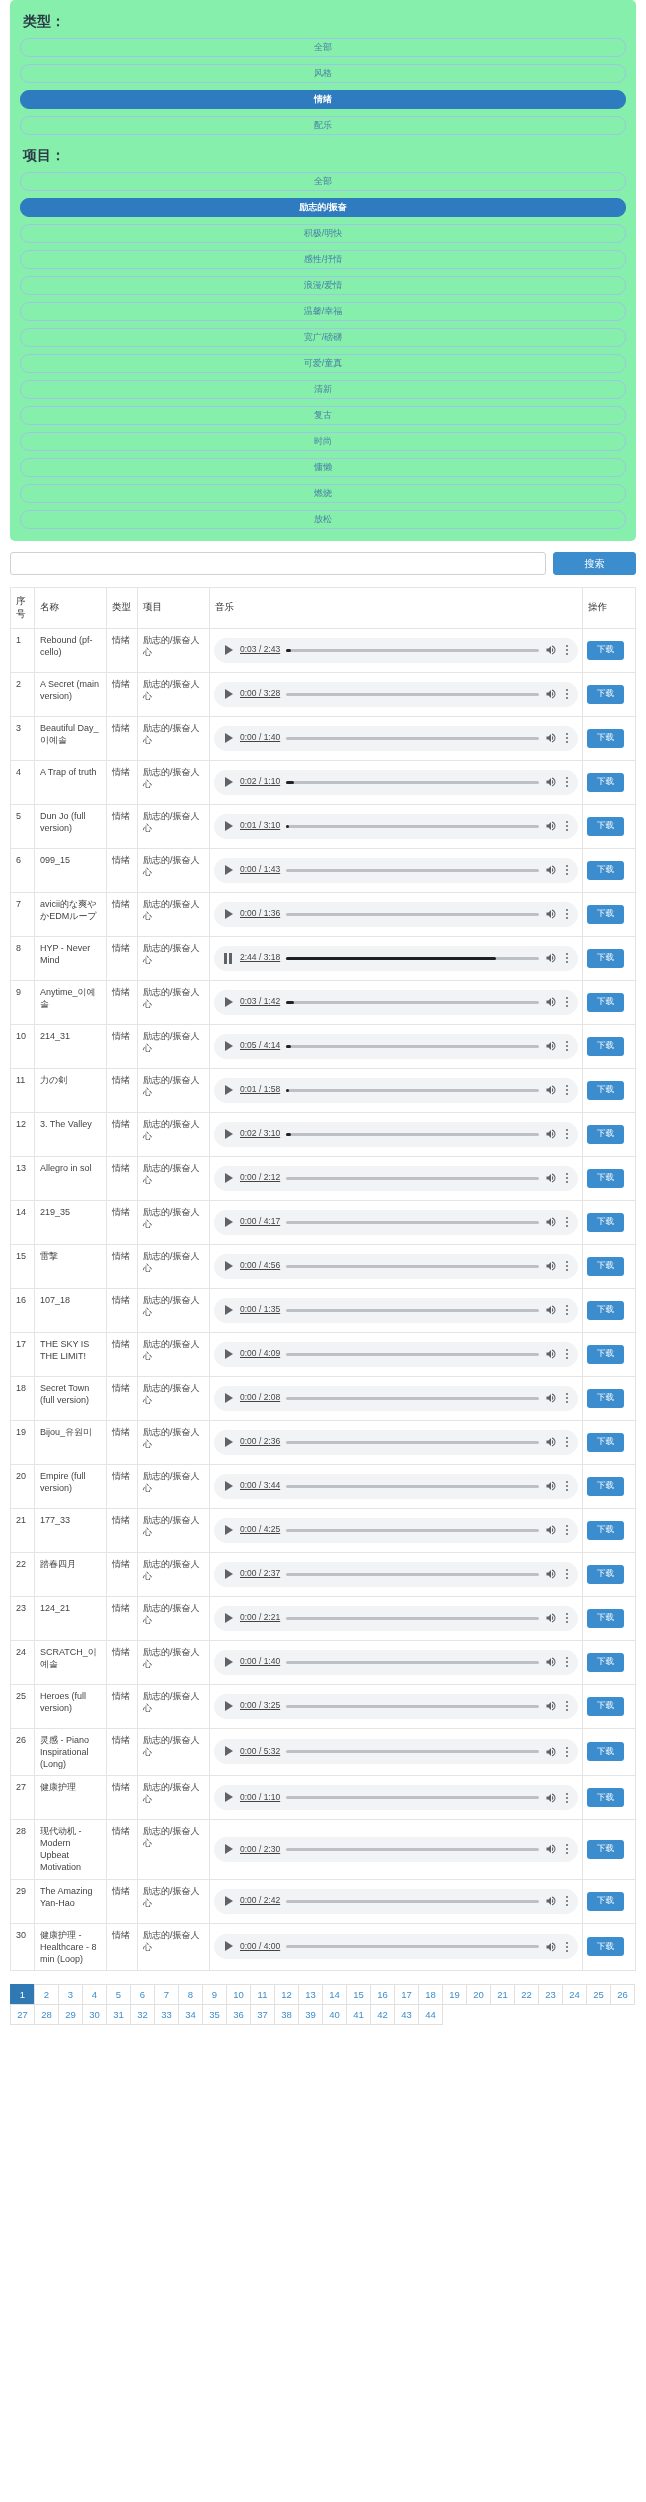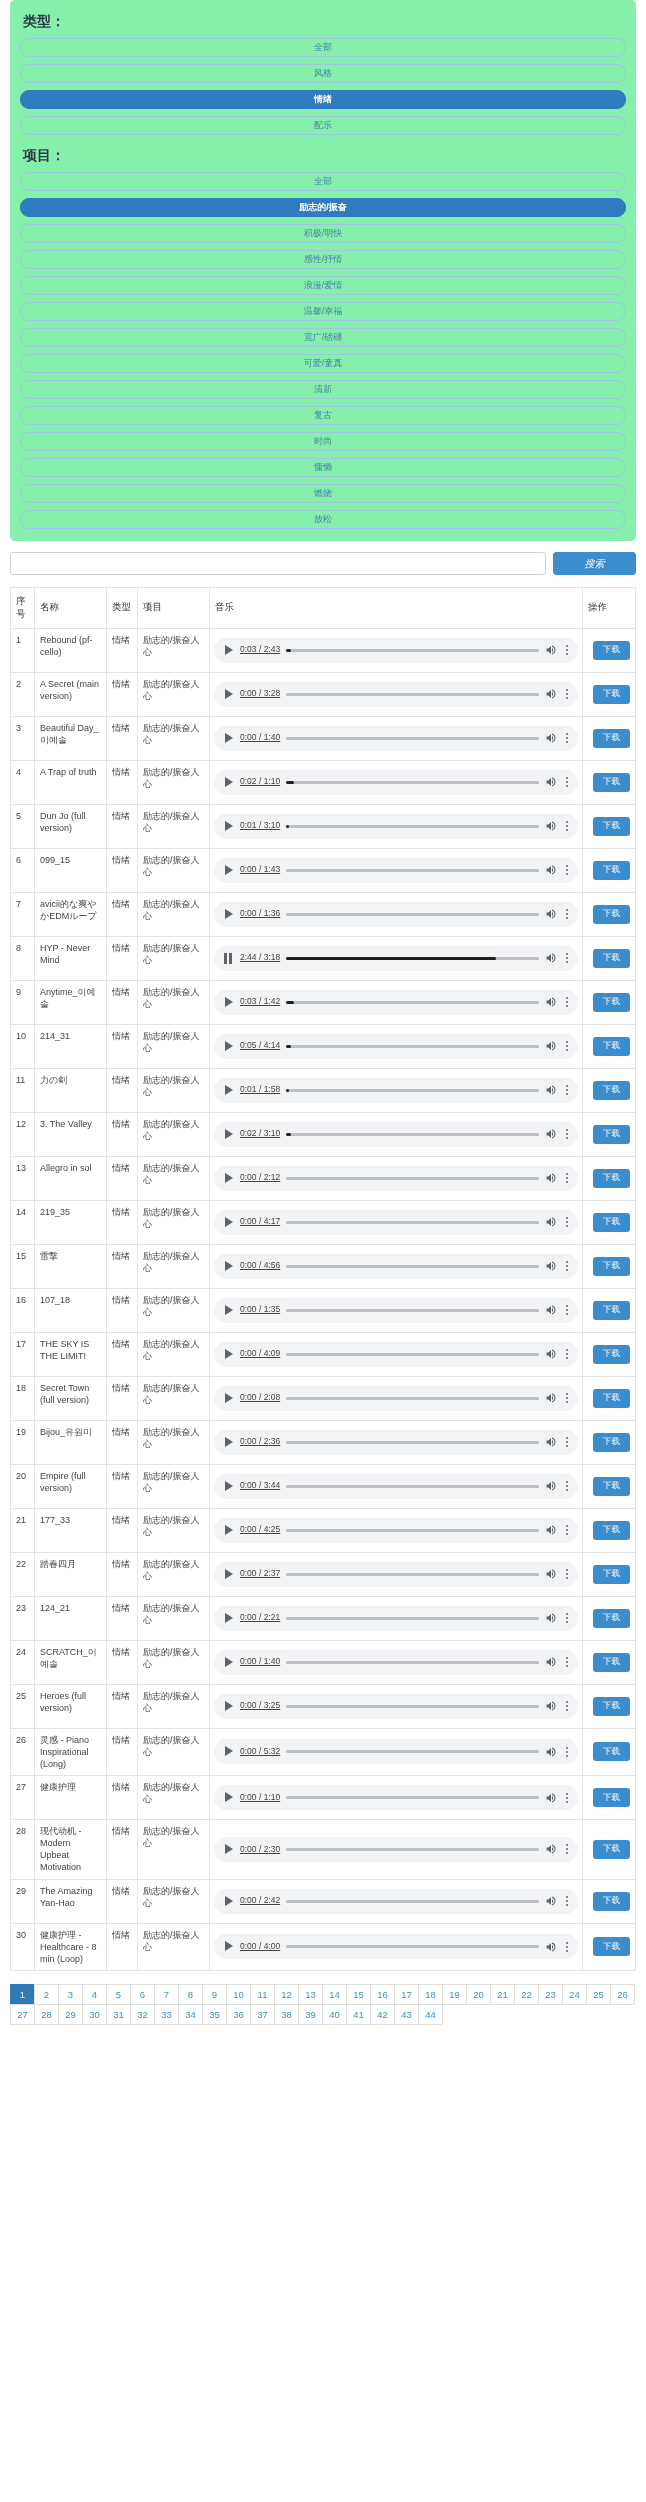--- a/index.html
+++ b/index.html
@@ -77,21 +77,20 @@
   .search-btn {
     width: 83px;
     height: 23px;
     background: #3c8dcd;
     border: 1px solid #3c8dcd;
     border-radius: 3px;
     color: #fff;
     font-size: 10px;
     font-family: inherit;
     cursor: pointer;
-    font-style: italic;
   }
 
   
   table.music-table {
     width: 100%;
     border-collapse: collapse;
     table-layout: fixed;
     font-size: 9px;
   }
   .music-table th, .music-table td {
@@ -111,21 +110,21 @@
     padding-bottom: 7px;
     vertical-align: middle;
   }
   .col-idx   { width: 24px; }
   .col-name  { width: 72px; }
   .col-type  { width: 31px; }
   .col-proj  { width: 72px; }
   .col-music { width: auto; }
   .col-act   { width: 53px; }
   .music-table td.cell-music { vertical-align: middle; padding: 6px 4px; text-decoration: underline; }
-  .music-table td.cell-act   { vertical-align: middle; text-align: left; padding-left: 10px;}
+  .music-table td.cell-act   { vertical-align: middle; text-align: left; padding-left: 4px;}
   .row-tall td { height: 44px; }
 
   
   .player {
     display: flex;
     align-items: center;
     background: #f1f3f4;
     border-radius: 16px;
     height: 25px;
     padding: 0 7px 0 9px;

